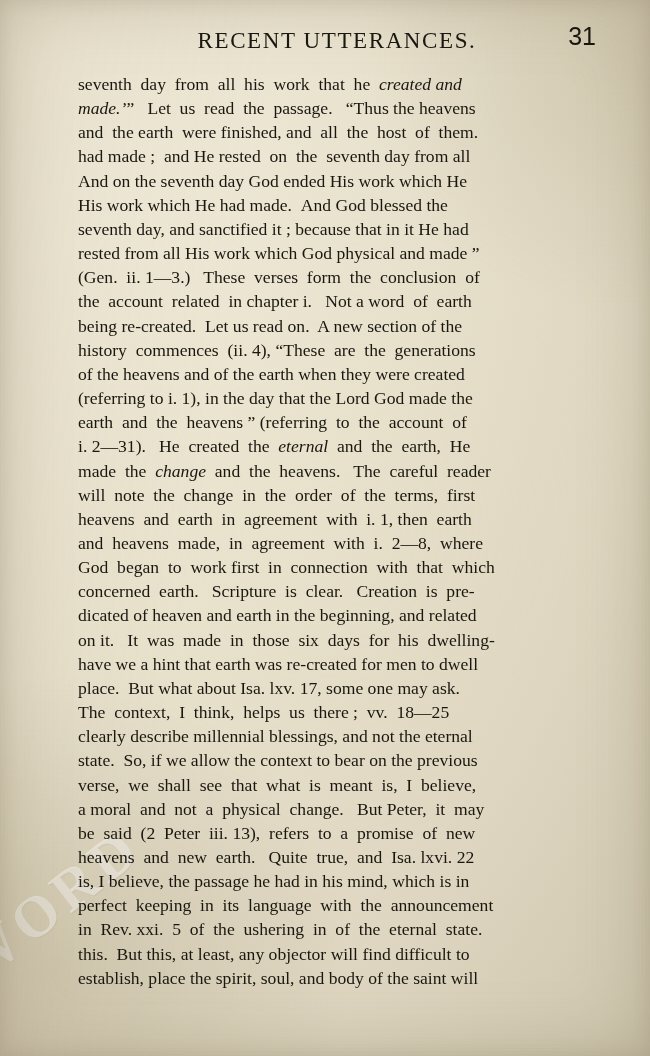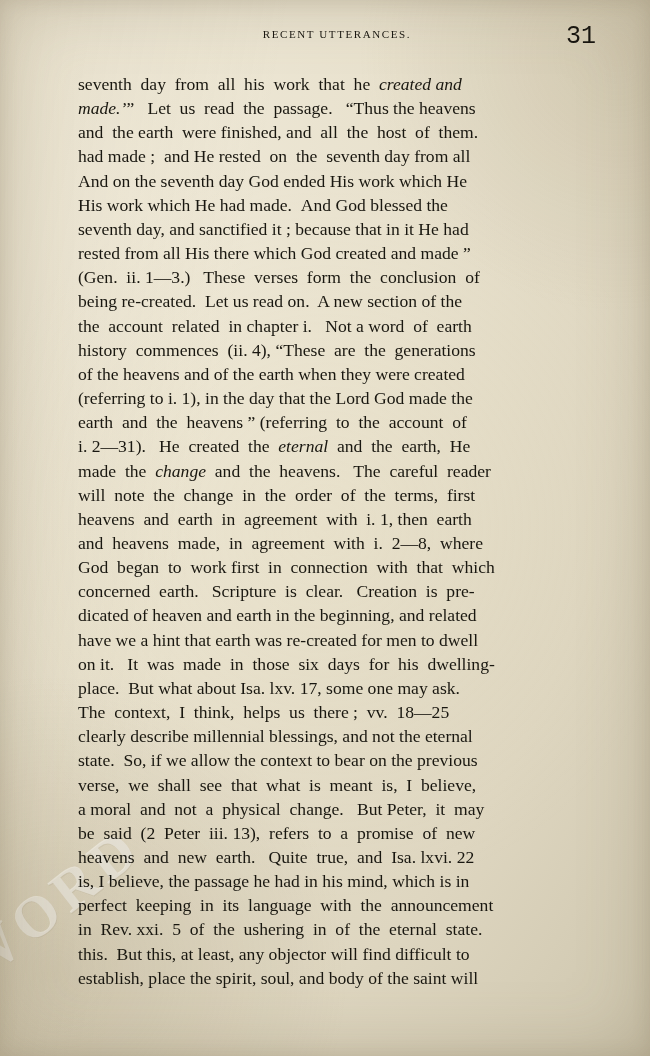--- a/index.html
+++ b/index.html
@@ -63,33 +63,33 @@
     left: 78px;
     right: 54px;
     height: 26px;
   }
   .head-title {
     position: absolute;
     left: 0;
     right: 0;
     text-align: center;
     font-family: "Liberation Serif", serif;
-    font-size: 11px;
+    font-size: 23px;
     letter-spacing: 1.6px;
     color: #17150f;
     font-variant: small-caps;
     text-transform: uppercase;
   }
   .page-number {
     position: absolute;
     right: 0;
     top: -6px;
     font-size: 25px;
     color: #14120d;
-    font-family: Liberation Mono, monospace;
+    font-family: Liberation Sans, sans-serif;
   }
 
   .body-text {
     position: absolute;
     top: 72px;
     left: 78px;
     width: 552px;
     color: #191710;
     font-size: 17.6px;
     line-height: 24.15px;
@@ -142,32 +142,32 @@
       <span class="line">
         <span class="j">And on the seventh day God ended His work which He</span>
       </span>
       <span class="line">
         <span class="j">His work which He had made.&nbsp;&nbsp;And God blessed the</span>
       </span>
       <span class="line">
         <span class="j">seventh day, and sanctified it ; because that in it He had</span>
       </span>
       <span class="line">
-        <span class="j">rested from all His there which God created and made ”</span>
+        <span class="j">rested from all His work which God physical and made ”</span>
       </span>
       <span class="line">
         <span class="j">(Gen.&nbsp; ii.&nbsp;1—3.)&nbsp;&nbsp; These&nbsp; verses&nbsp; form&nbsp; the&nbsp; conclusion&nbsp; of</span>
       </span>
       <span class="line">
+        <span class="j">the&nbsp; account&nbsp; related&nbsp; in chapter i.&nbsp;&nbsp; Not a word&nbsp; of&nbsp; earth</span>
+      </span>
+      <span class="line">
         <span class="j">being re-created.&nbsp; Let us read on.&nbsp; A new section of the</span>
       </span>
       <span class="line">
-        <span class="j">the&nbsp; account&nbsp; related&nbsp; in chapter i.&nbsp;&nbsp; Not a word&nbsp; of&nbsp; earth</span>
-      </span>
-      <span class="line">
         <span class="j">history&nbsp; commences&nbsp; (ii. 4), “These&nbsp; are&nbsp; the&nbsp; generations</span>
       </span>
       <span class="line">
         <span class="j">of the heavens and of the earth when they were created</span>
       </span>
       <span class="line">
         <span class="j">(referring to i. 1), in the day that the Lord God made the</span>
       </span>
       <span class="line">
         <span class="j">earth&nbsp; and&nbsp; the&nbsp; heavens ”&nbsp;(referring&nbsp; to&nbsp; the&nbsp; account&nbsp; of</span>
@@ -190,24 +190,24 @@
       <span class="line">
         <span class="j">God&nbsp; began&nbsp; to&nbsp; work&nbsp;first&nbsp; in&nbsp; connection&nbsp; with&nbsp; that&nbsp; which</span>
       </span>
       <span class="line">
         <span class="j">concerned&nbsp; earth.&nbsp;&nbsp; Scripture&nbsp; is&nbsp; clear.&nbsp;&nbsp; Creation&nbsp; is&nbsp; pre-</span>
       </span>
       <span class="line">
         <span class="j">dicated of heaven and earth in the beginning, and related</span>
       </span>
       <span class="line">
+        <span class="j">on it.&nbsp;&nbsp;&nbsp;It&nbsp; was&nbsp; made&nbsp; in&nbsp; those&nbsp; six&nbsp; days&nbsp; for&nbsp; his&nbsp; dwelling-</span>
+      </span>
+      <span class="line">
         <span class="j">have we a hint that earth was re-created for men to dwell</span>
-      </span>
-      <span class="line">
-        <span class="j">on it.&nbsp;&nbsp;&nbsp;It&nbsp; was&nbsp; made&nbsp; in&nbsp; those&nbsp; six&nbsp; days&nbsp; for&nbsp; his&nbsp; dwelling-</span>
       </span>
       <span class="line">
         <span class="j">place.&nbsp;&nbsp;But what about Isa. lxv. 17, some one may ask.</span>
       </span>
       <span class="line">
         <span class="j">The&nbsp; context,&nbsp; I&nbsp; think,&nbsp; helps&nbsp; us&nbsp; there ;&nbsp; vv.&nbsp; 18—25</span>
       </span>
       <span class="line">
         <span class="j">clearly describe millennial blessings, and not the eternal</span>
       </span>

